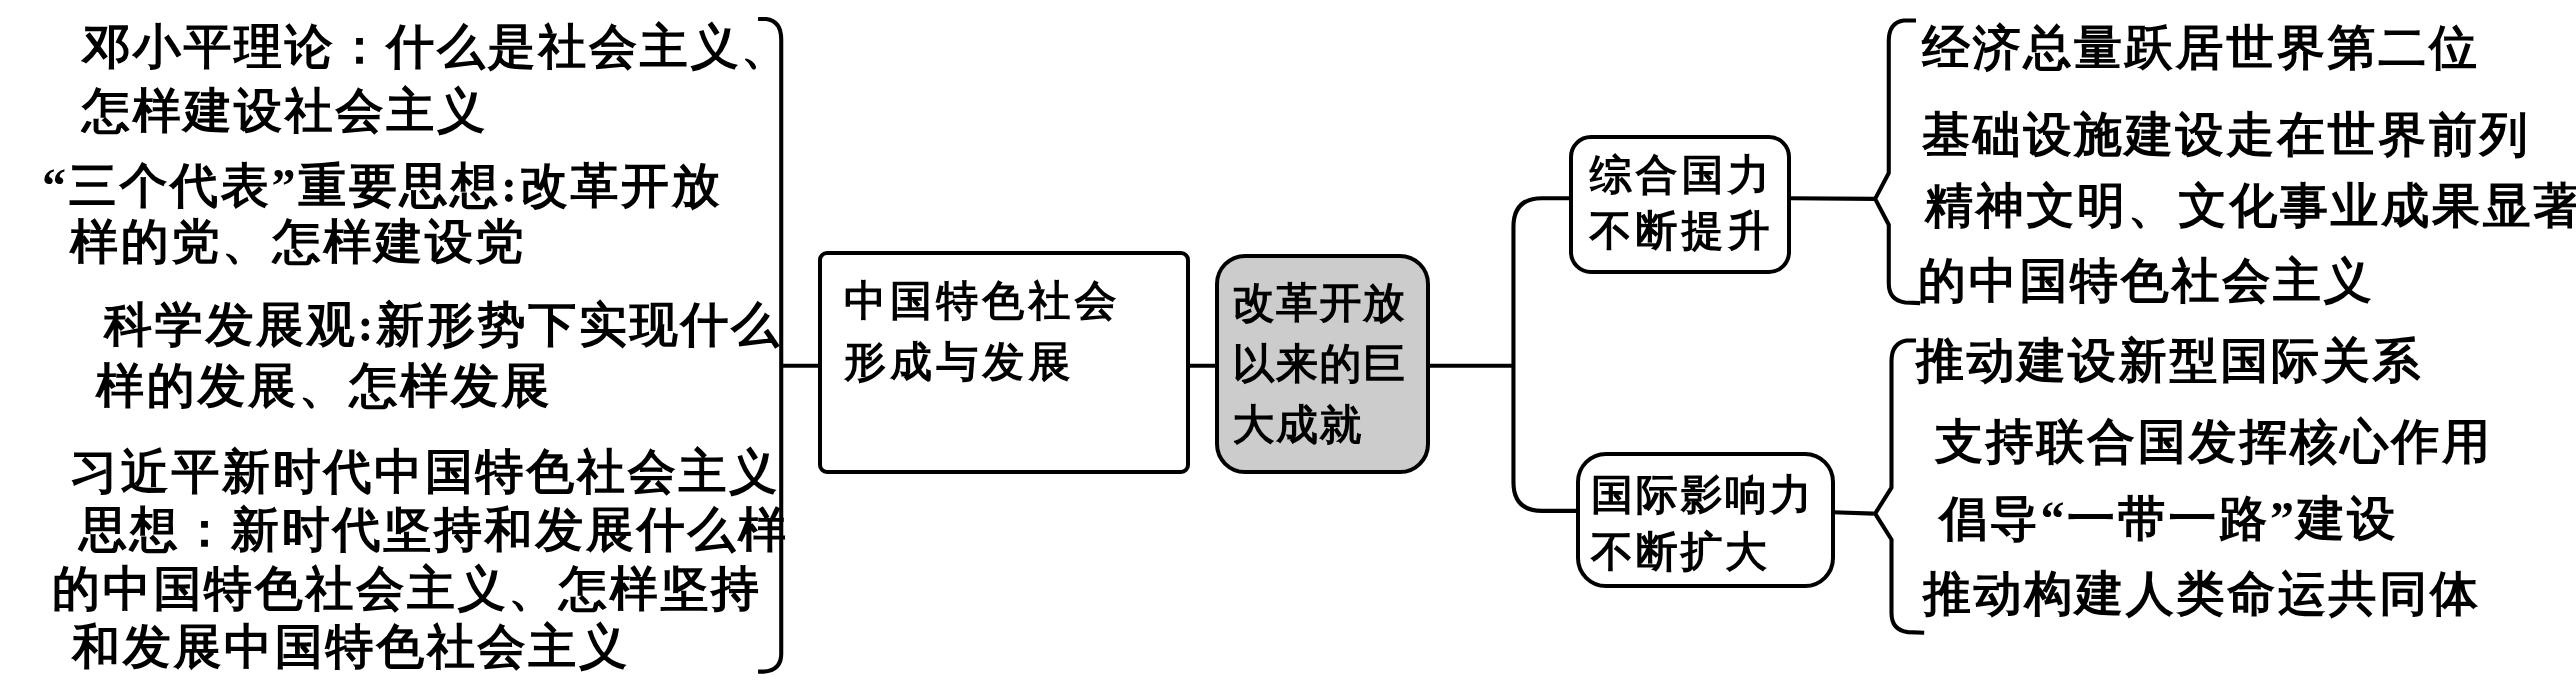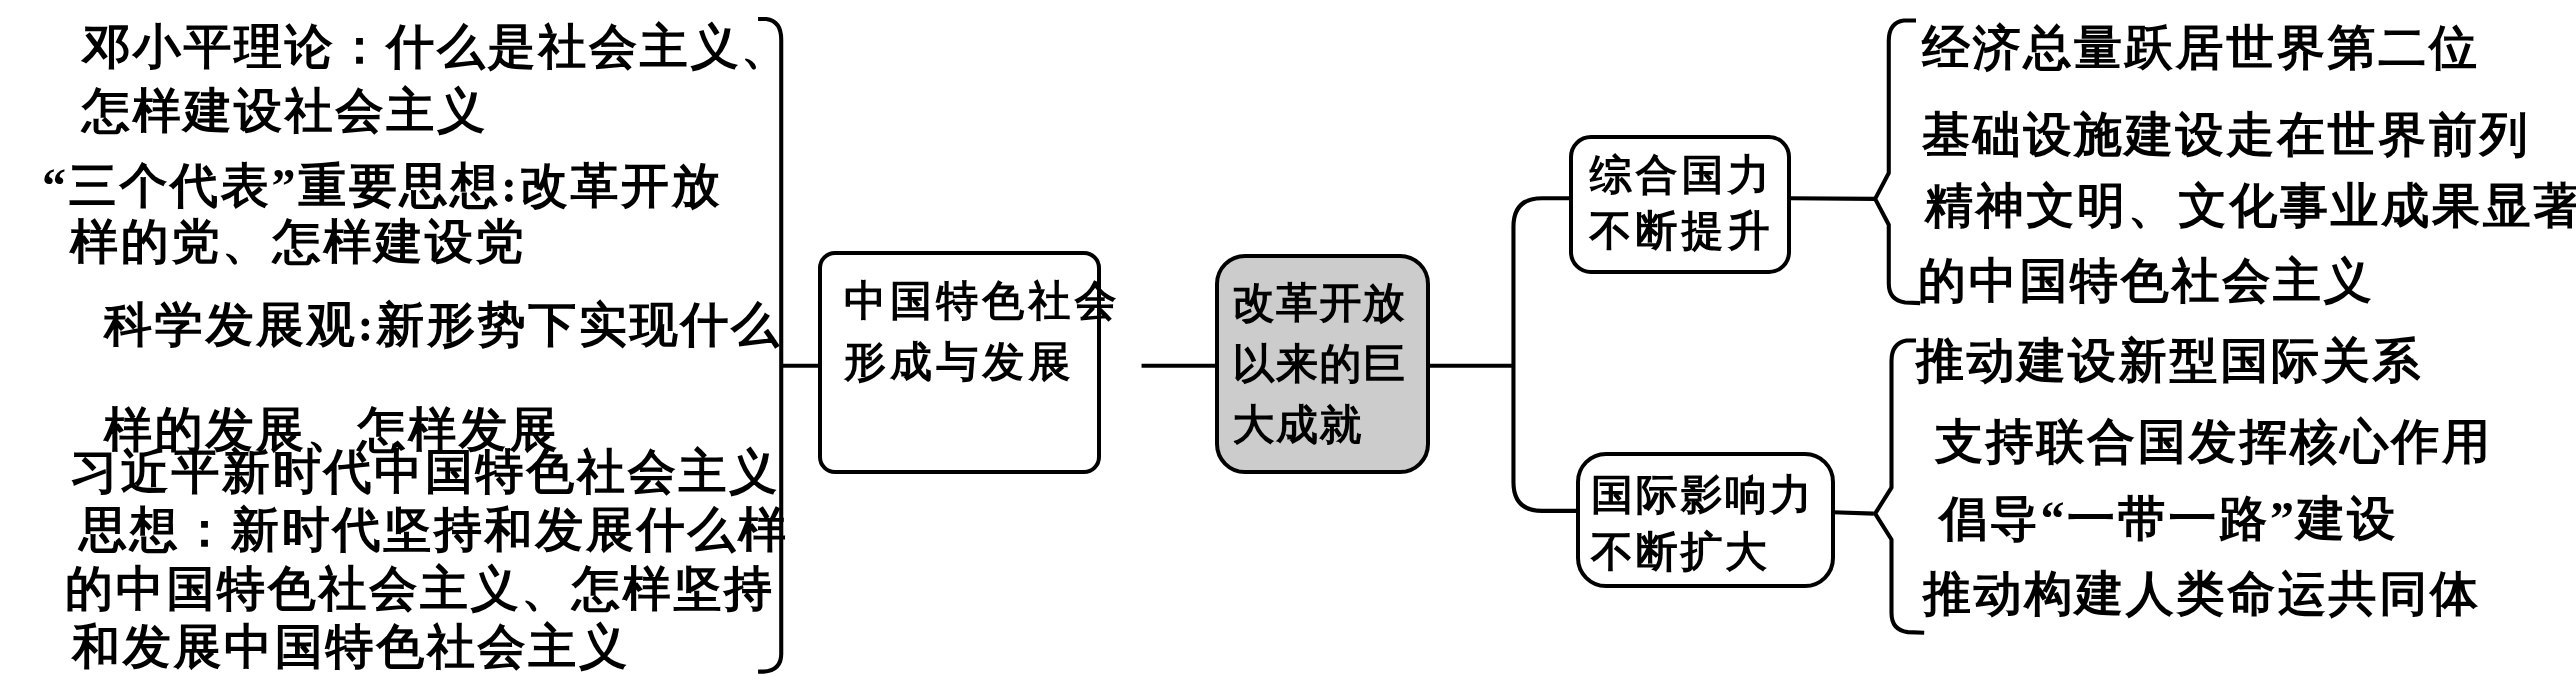--- a/index.html
+++ b/index.html
@@ -10,21 +10,21 @@
   }
   .layer{position:absolute;left:0;top:0;width:2576px;height:690px;}
   .txt{
     position:absolute;white-space:nowrap;
     font-size:48px;line-height:48px;letter-spacing:2.7px;font-weight:600;
   }
   .node{
     position:absolute;box-sizing:border-box;border:4.1px solid #000;background:#fff;
   }
   .node .bline{white-space:nowrap;font-weight:600;}
-  .center-box{left:818px;top:251px;width:283px;height:223px;border-radius:17px;padding:16.4px 0 0 22px;}
+  .center-box{left:818px;top:251px;width:372px;height:223px;border-radius:9px;padding:16.4px 0 0 22px;}
   .center-box .bline{font-size:42px;line-height:61px;letter-spacing:4.1px;}
   .result-box{left:1215px;top:254px;width:215px;height:220px;border-radius:30px;padding:15px 0 0 13.6px;}
   .result-box .bline{font-size:42px;line-height:61px;letter-spacing:1.4px;}
   .branch-top{left:1569px;top:135px;width:222px;height:139px;border-radius:22px;padding:8.2px 0 0 16.4px;}
   .branch-top .bline{font-size:42px;line-height:56px;letter-spacing:4.1px;}
   .branch-bottom{left:1576px;top:442px;width:259px;height:136px;border-radius:30px;padding:11px 0 0 11px;margin-top:10px;}
   .branch-bottom .bline{font-size:42px;line-height:57px;letter-spacing:2.7px;}
   svg path{stroke:#000;stroke-width:6;fill:none;stroke-linejoin:round;stroke-linecap:butt;}
 </style>
 </head>
@@ -39,24 +39,24 @@
   <path d="M 2690,752 L 2750,754"></path>
   <path d="M 2812,500 L 2798,500 Q 2776,504 2776,530 L 2776,716 L 2752,754 L 2776,792 L 2776,900 Q 2776,925 2800,928 L 2824,929"></path>
 </svg>
 
 <div>
   <div class="txt" style="left:82px;top:23px;">邓小平理论：什么是社会主义、</div>
   <div class="txt" style="left:82px;top:87px;">怎样建设社会主义</div>
   <div class="txt" style="left:42px;top:162px;">“三个代表”重要思想:改革开放</div>
   <div class="txt" style="left:70px;top:218px;">样的党、怎样建设党</div>
   <div class="txt" style="left:104px;top:301px;">科学发展观:新形势下实现什么</div>
-  <div class="txt" style="left:104px;top:362px;margin-top:44px;">样的发展、怎样发展</div>
+  <div class="txt" style="left:96px;top:362px;">样的发展、怎样发展</div>
   <div class="txt" style="left:70px;top:448px;">习近平新时代中国特色社会主义</div>
   <div class="txt" style="left:79px;top:506px;">思想：新时代坚持和发展什么样</div>
-  <div class="txt" style="left:65px;top:565px;">的中国特色社会主义、怎样坚持</div>
+  <div class="txt" style="left:52px;top:565px;">的中国特色社会主义、怎样坚持</div>
   <div class="txt" style="left:72px;top:623px;">和发展中国特色社会主义</div>
 </div>
 
 <div class="node center-box">
   <div class="bline">中国特色社会</div>
   <div class="bline">形成与发展</div>
 </div>
 
 <div class="node result-box" style="background:#cccccc;">
   <div class="bline">改革开放</div>

